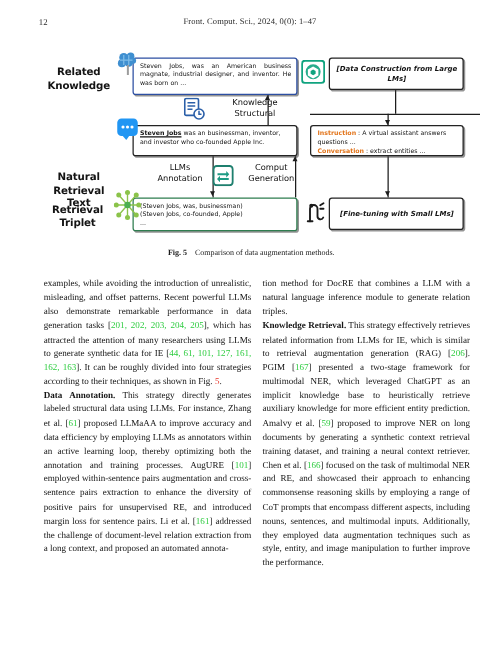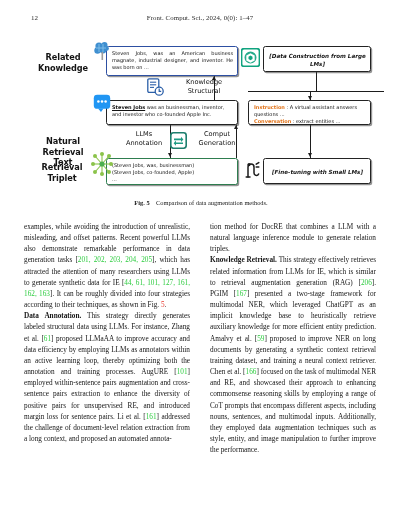--- a/index.html
+++ b/index.html
@@ -93,21 +93,21 @@
     text-align:center;font-size:6.4px;line-height:9px;color:#1b1b1b;
   }
   .caption .cl{font-weight:700;}
 
   
   .col{
     position:absolute;top:222px;width:166px;
     font-size:7.25px;line-height:11.15px;text-align:justify;
     text-justify:inter-word;color:#151515;hyphens:manual;
   }
-  .col.left{left:24px;}
+  .col.left{left:35px;}
   .col.right{left:210px;}
   .col p{margin:0;}
   .run{font-weight:700;}
   .cite{color:#2ecc40;}
   .ref{color:#e8382c;}
 </style>
 </head>
 <body>
 
 <div class="page">

